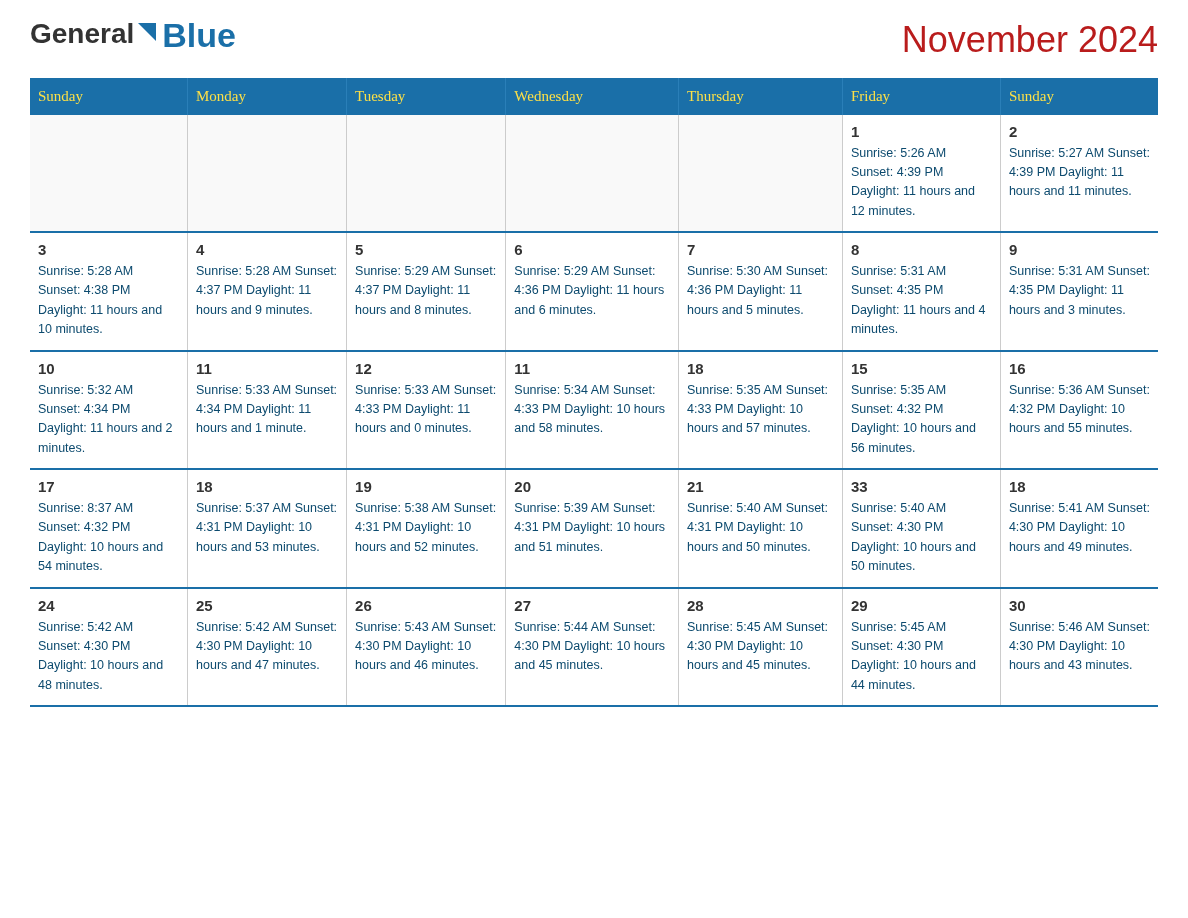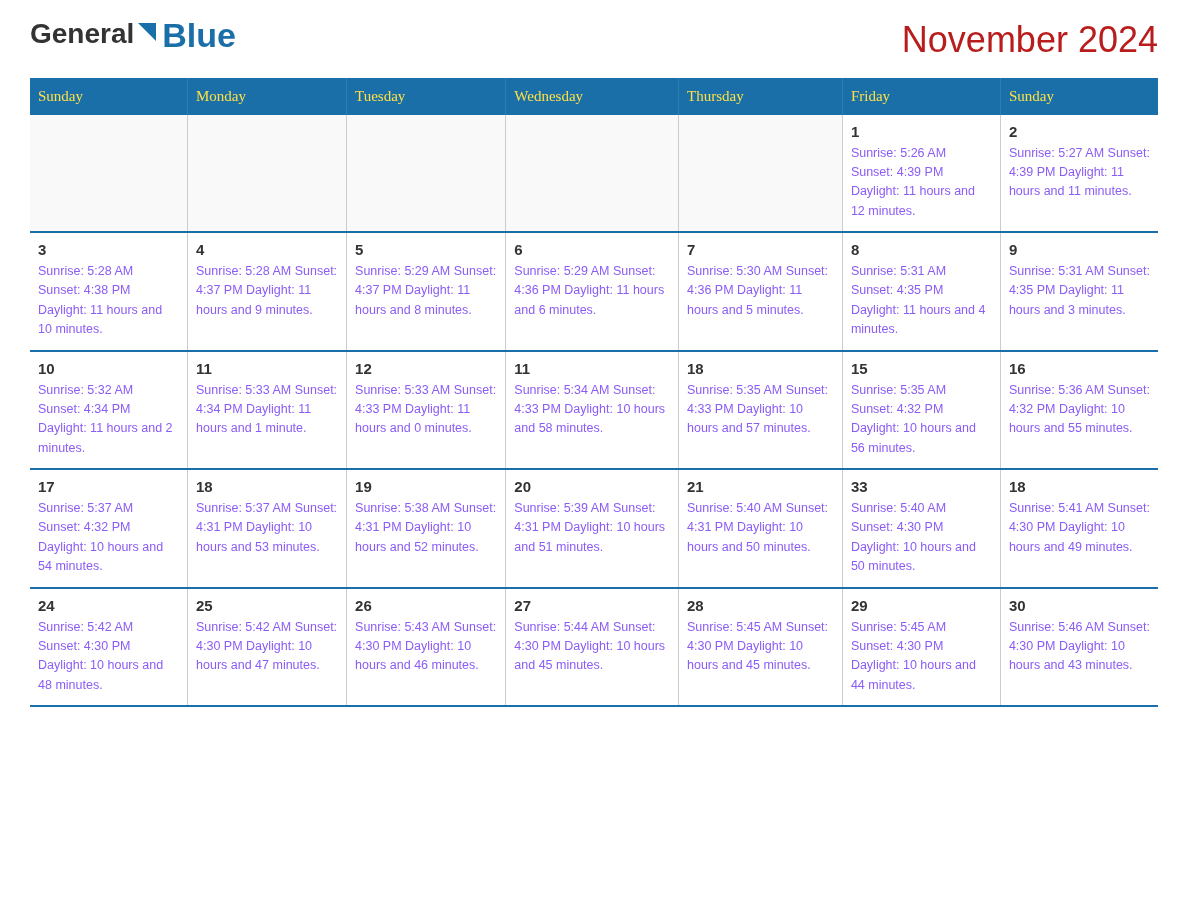--- a/index.html
+++ b/index.html
@@ -83,21 +83,21 @@
     }
     .day-num {
       font-size: 15px;
       font-weight: bold;
       margin-bottom: 4px;
       display: block;
     }
     .day-info {
       font-size: 12.5px;
       line-height: 1.55;
-      color: #8b5cf6;
+      color: #0c4a6e;
     }
     .empty-cell {
       background: #f9f9f9;
     }
   </style>
 </head>
 <body>
 
 <div class="header">
   <div class="logo">
@@ -246,21 +246,21 @@
           <span class="day-num">16</span>
           <div class="day-info">Sunrise: 5:36 AM
 Sunset: 4:32 PM
 Daylight: 10 hours
 and 55 minutes.</div>
         </td>
       </tr>
       <tr>
         <td>
           <span class="day-num">17</span>
-          <div class="day-info">Sunrise: 5:37 AM
+          <div class="day-info">Sunrise: 8:37 AM
 Sunset: 4:32 PM
 Daylight: 10 hours
 and 54 minutes.</div>
         </td>
         <td>
           <span class="day-num">18</span>
           <div class="day-info">Sunrise: 5:37 AM
 Sunset: 4:31 PM
 Daylight: 10 hours
 and 53 minutes.</div>

